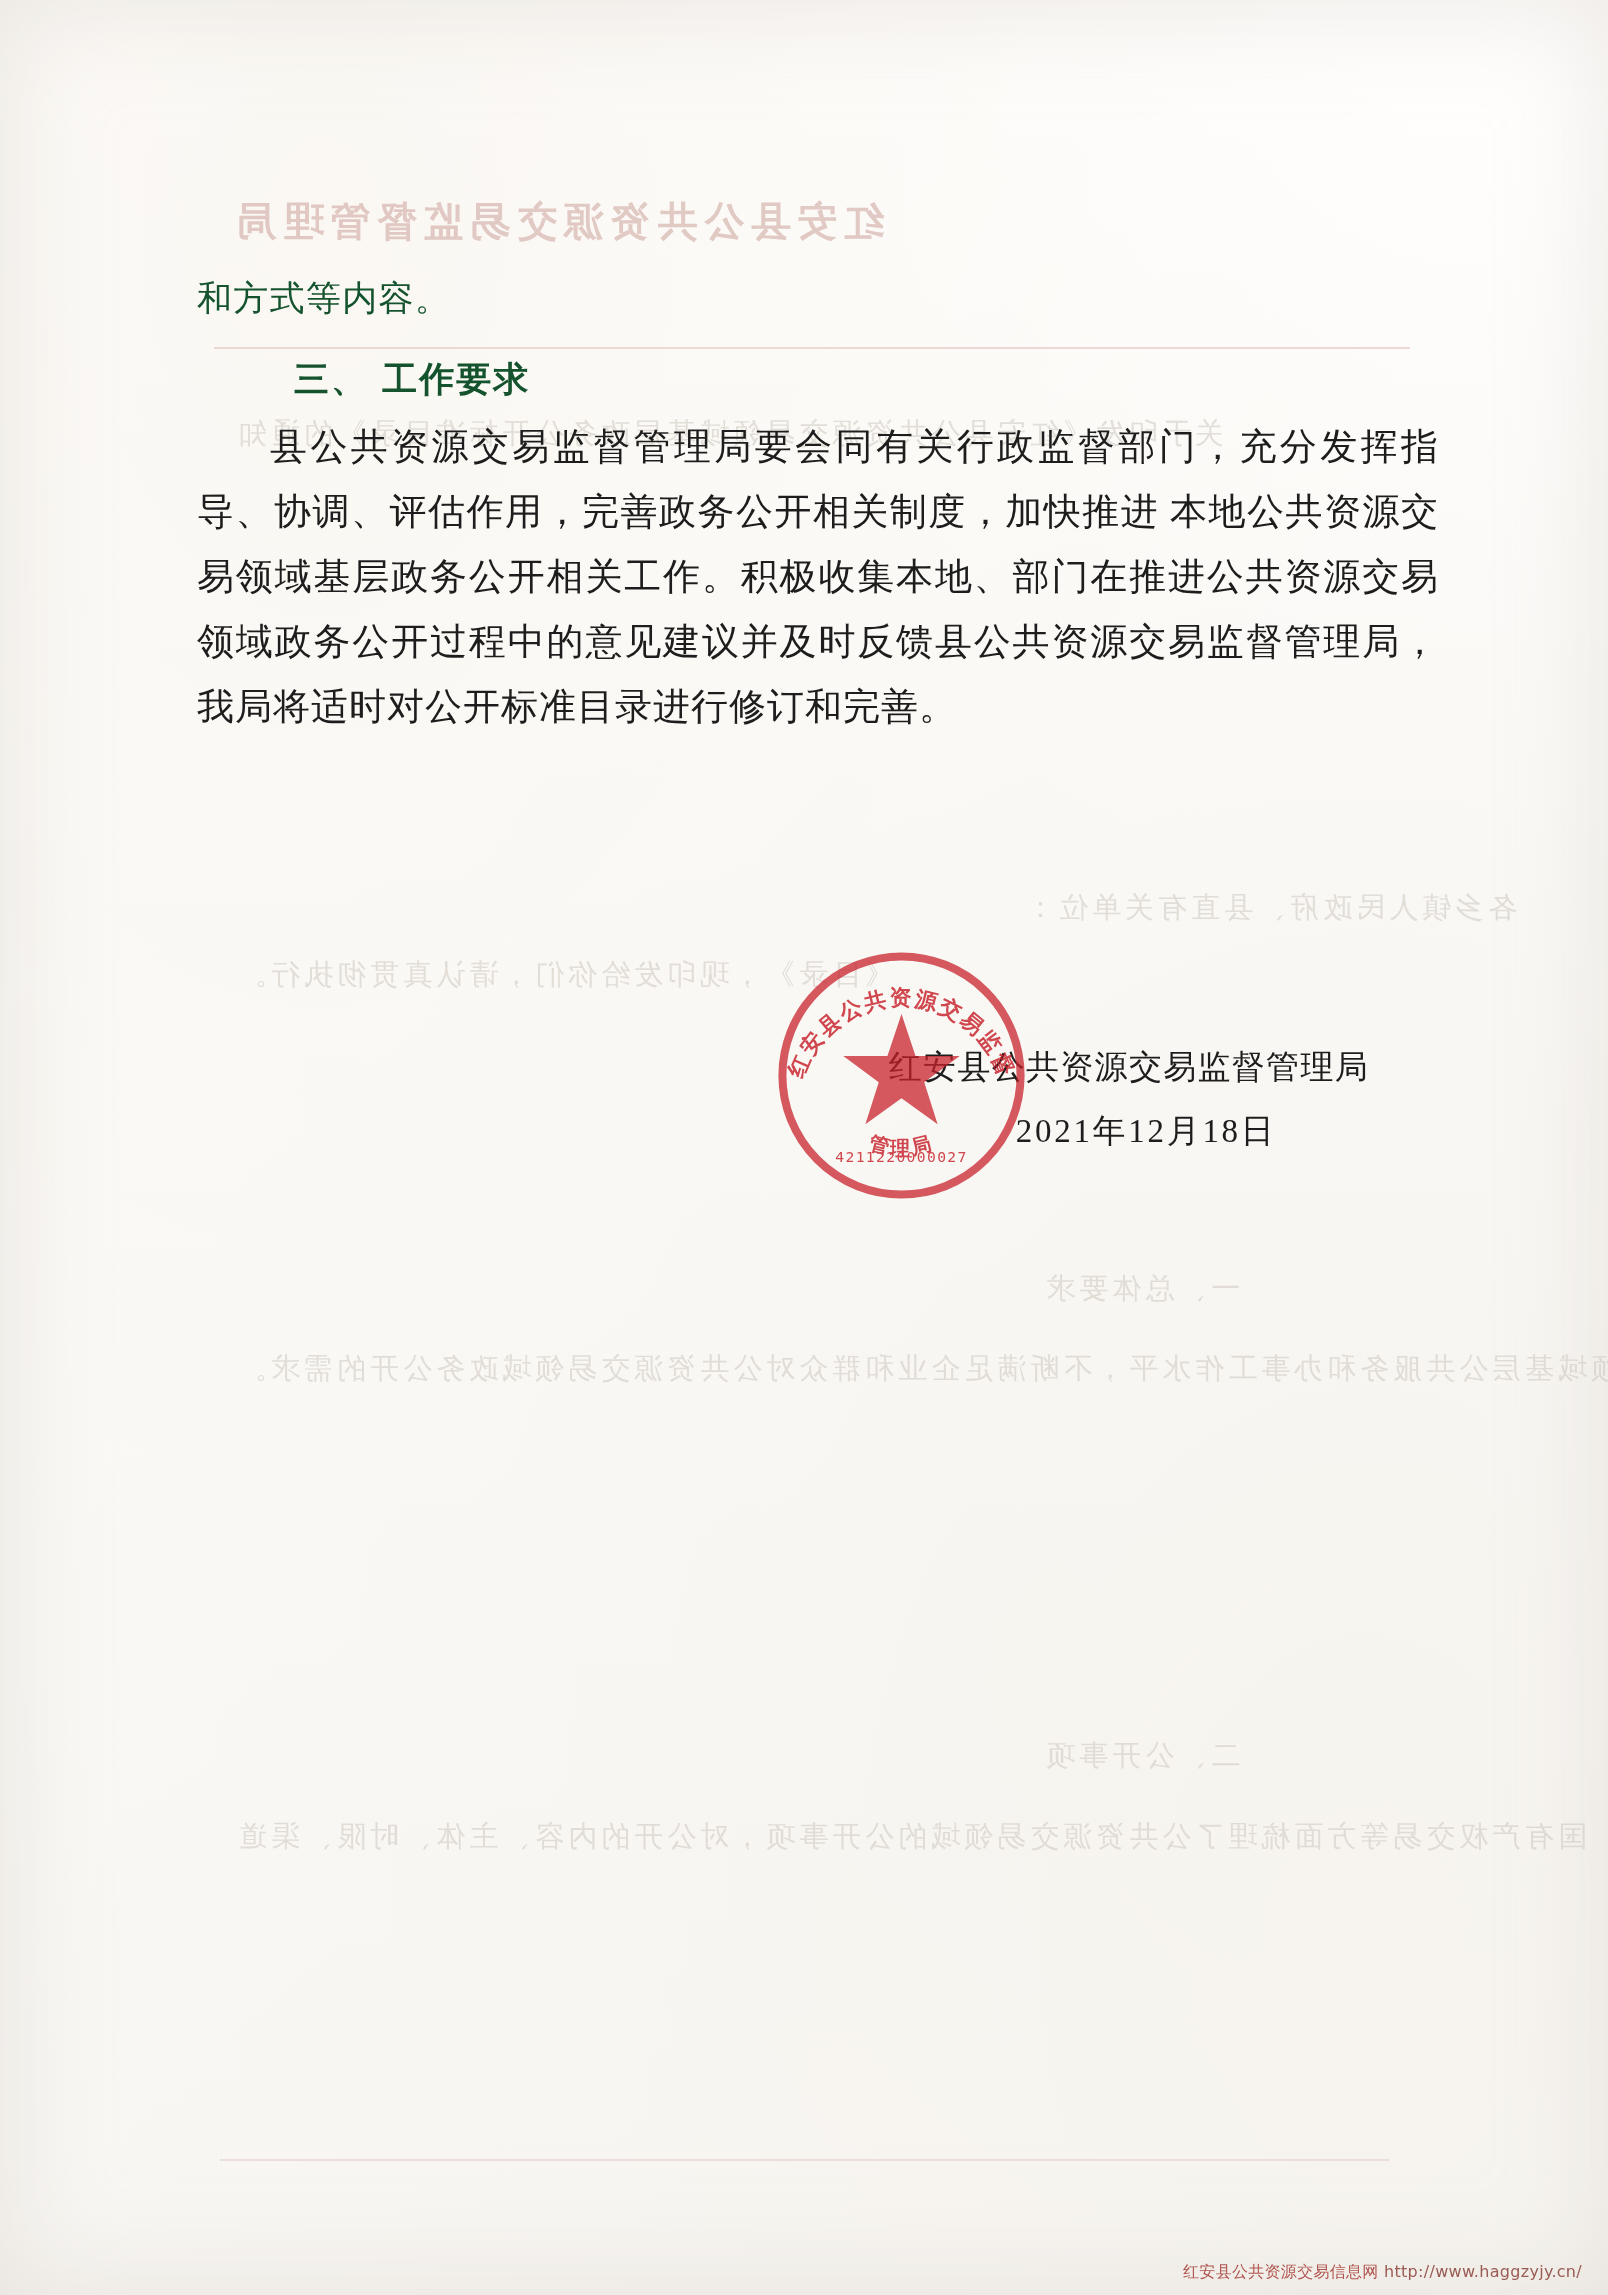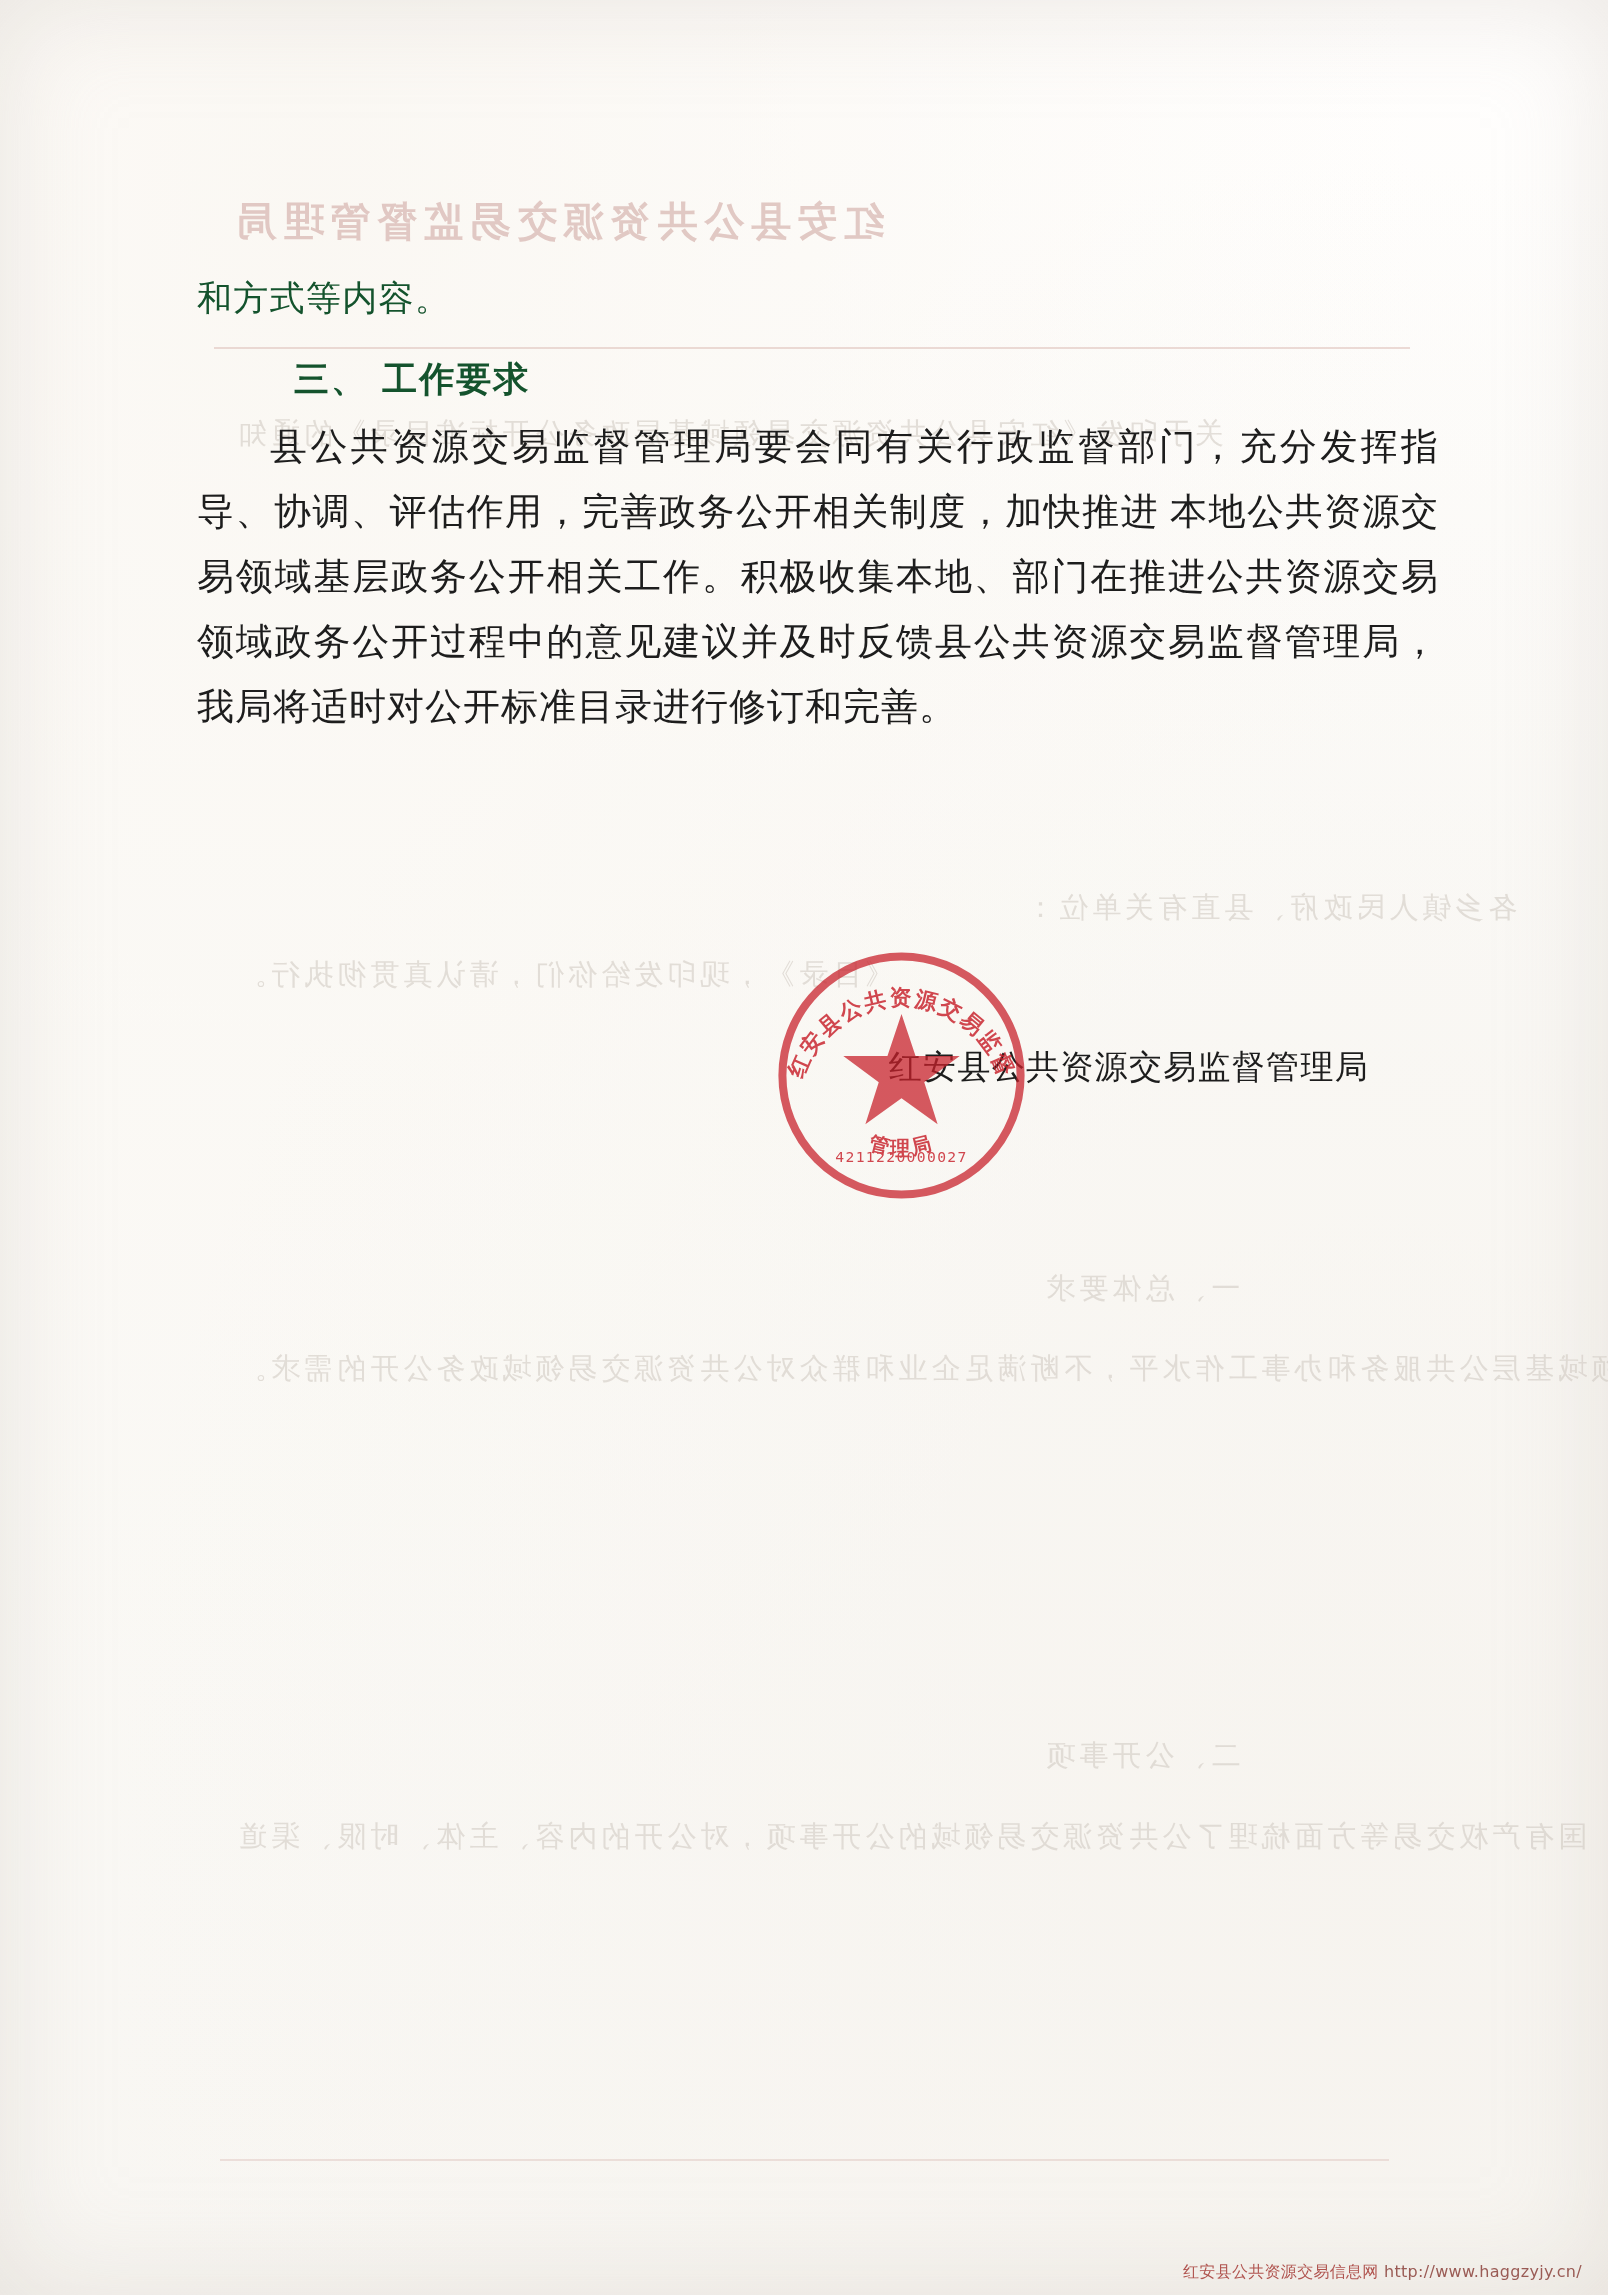--- a/index.html
+++ b/index.html
@@ -172,20 +172,21 @@
   <div class="doc-text" style="left:197px; top:267px;">和方式等内容。</div>
 
   <div class="doc-text heading" style="left:294px; top:347px;">三、 工作要求</div>
 
   <div class="body-col">
     <p class="indent">县公共资源交易监督管理局要会同有关行政监督部门，充分发挥指导、协调、评估作用，完善政务公开相关制度，加快推进 本地公共资源交易领域基层政务公开相关工作。积极收集本地、部门在推进公共资源交易领域政务公开过程中的意见建议并及时反馈县公共资源交易监督管理局，我局将适时对公开标准目录进行修订和完善。</p>
   </div>
 
   <div class="signature">
     <div>红安县公共资源交易监督管理局</div>
+    <div class="sign-date">2021年12月18日</div>
   </div>
 
   <div class="seal">
     <svg viewBox="0 0 420 420" xmlns="http://www.w3.org/2000/svg">
       <defs>
         <path id="arcTop" d="M 58,230 A 155,155 0 0 1 362,230" fill="none"></path>
         <path id="arcBottom" d="M 95,268 A 140,140 0 0 0 325,268" fill="none"></path>
       </defs>
       <circle cx="210" cy="210" r="178" fill="none" stroke="#c8202a" stroke-width="12" opacity="0.9"></circle>
 

